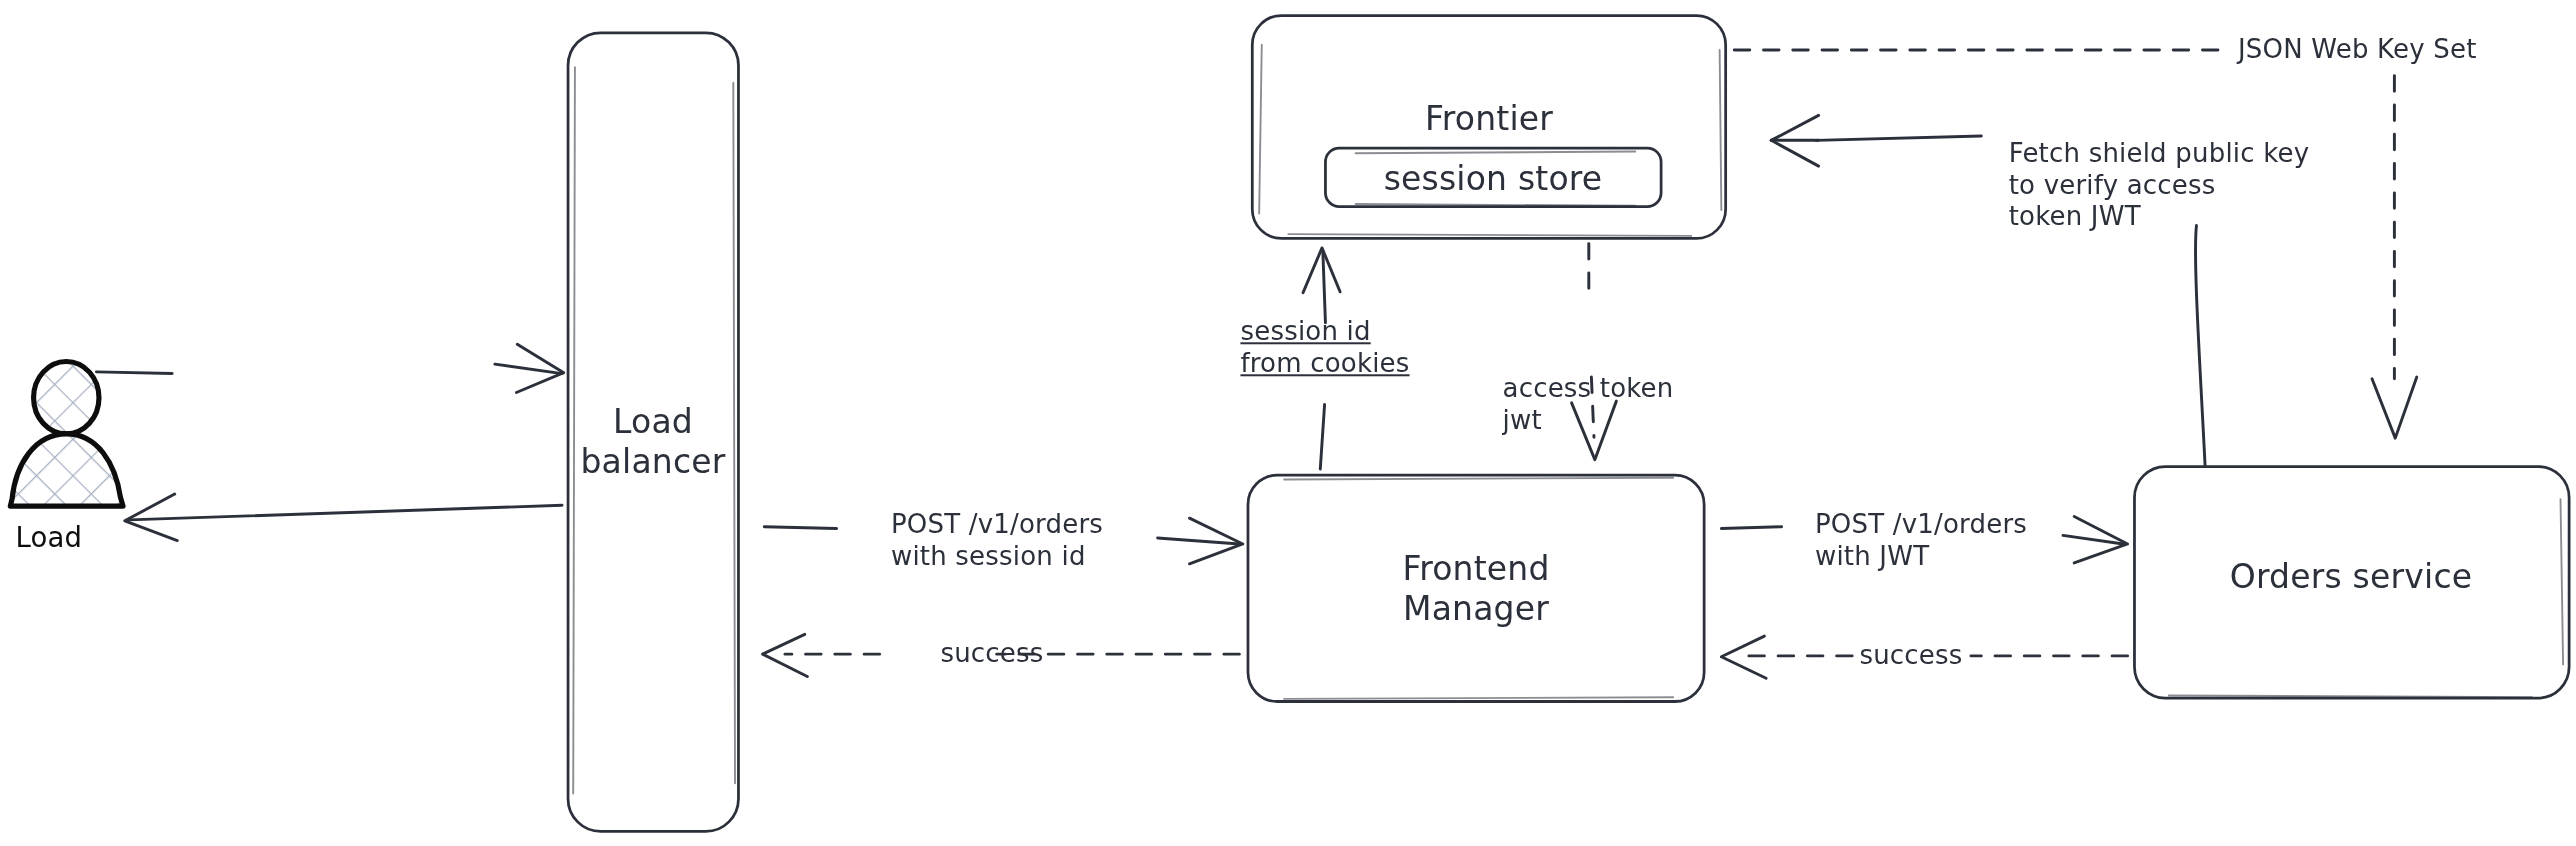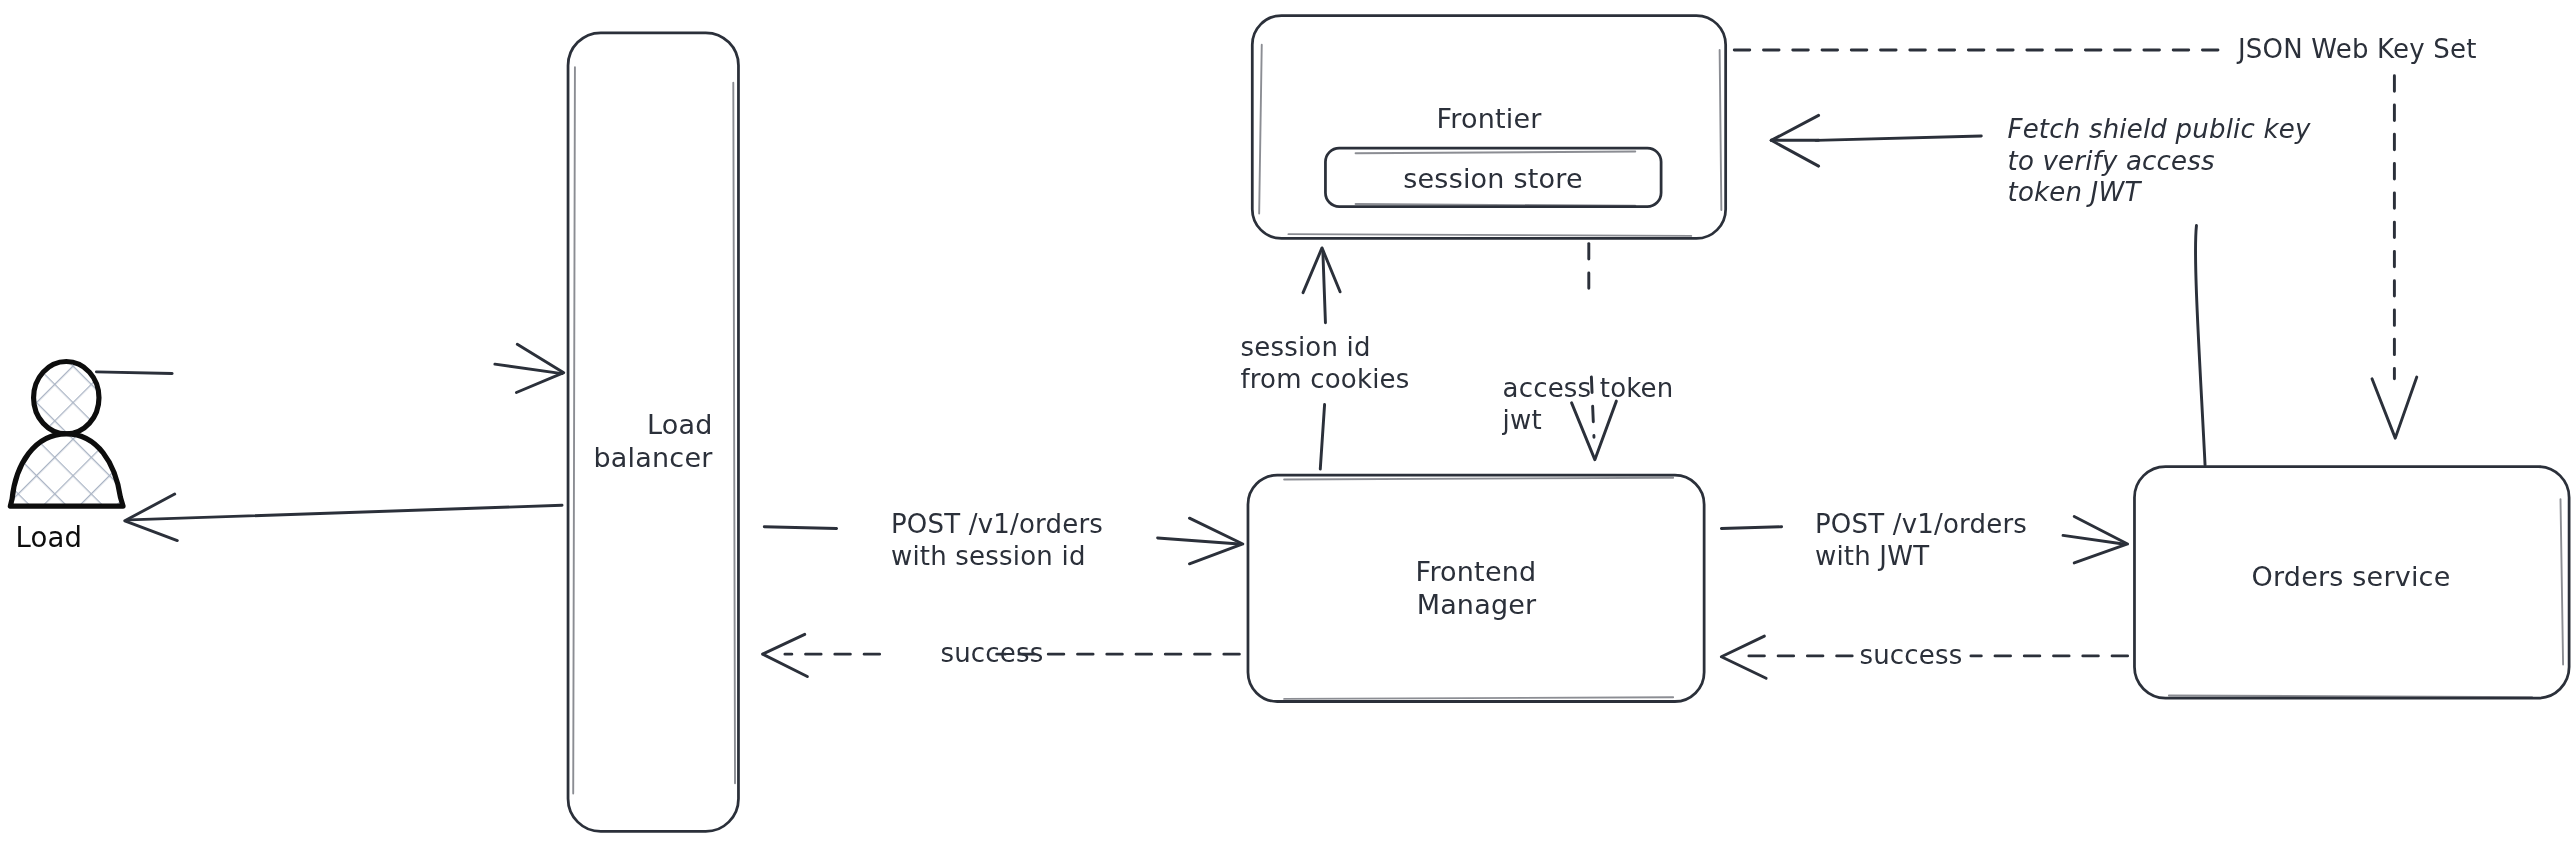--- a/index.html
+++ b/index.html
@@ -70,22 +70,22 @@
   .lbl {
     position: absolute;
     color: #2b303a;
     font-family: "DejaVu Sans", sans-serif;
     line-height: 1.22;
     white-space: pre;
     letter-spacing: 0.2px;
     pointer-events: none;
   }
   .node-label {
-    text-align: right;
-    font-size: 27px;
+    text-align: center;
+    font-size: 33px;
   }
   .edge-label {
     text-align: left;
     font-size: 26px;
   }
   .actor-label {
     font-size: 27.5px;
     color: #0d0d0d;
   }
   .ctr {
@@ -221,31 +221,31 @@
 Manager</div>
 
   <div class="lbl node-label ctr" style="left:2351px; top:577px;">Orders service</div>
 
 
   <div class="lbl edge-label ctr" style="left:997px; top:541px;">POST /v1/orders
 with session id</div>
 
   <div class="lbl edge-label ctr" style="left:992px; top:654px;">success</div>
 
-  <div class="lbl edge-label ctr" style="left:1325px; top:364px;">session id
+  <div class="lbl edge-label ctr" style="left:1325px; top:348px;text-decoration:underline;">session id
 from cookies</div>
 
   <div class="lbl edge-label ctr" style="left:1588px; top:357px;margin-top:48px;">access token
 jwt</div>
 
   <div class="lbl edge-label ctr" style="left:1921px; top:541px;">POST /v1/orders
 with JWT</div>
 
   <div class="lbl edge-label ctr" style="left:1911px; top:656px;">success</div>
 
-  <div class="lbl edge-label ctr" style="left:2159px; top:162px;font-style:italic;">Fetch shield public key
+  <div class="lbl edge-label ctr" style="left:2159px; top:186px;">Fetch shield public key
 to verify access
 token JWT</div>
 
   <div class="lbl edge-label" style="left:2238px; top:34px;">JSON Web Key Set</div>
 
 </div>
 
 
 </body></html>

